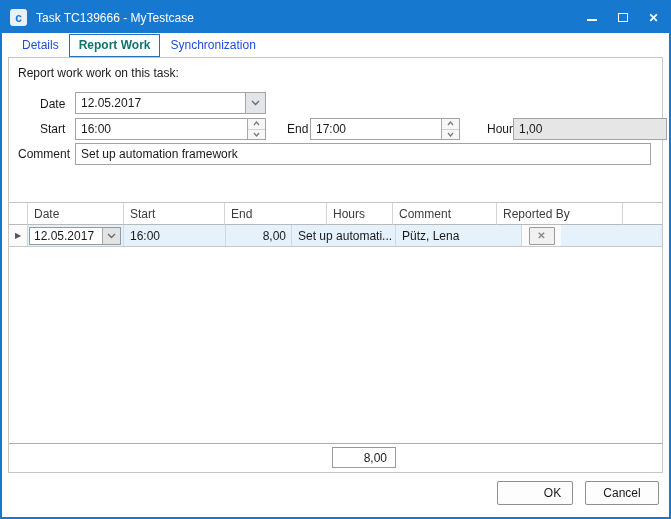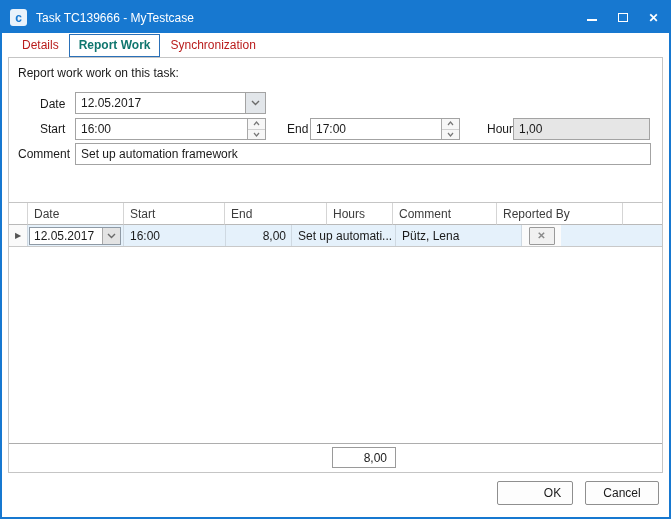--- a/index.html
+++ b/index.html
@@ -15,21 +15,21 @@
   .app-icon{width:17px;height:17px;margin-left:8px;background:#e9f2fb;border-radius:3px;
     display:flex;align-items:center;justify-content:center;color:#1778d0;font-weight:bold;font-size:12px;line-height:1;}
   .win-title{color:#fff;margin-left:9px;flex:1;white-space:nowrap;}
   .tb-buttons{display:flex;height:31px;}
   .tb-btn{width:31px;height:31px;display:flex;align-items:center;justify-content:center;cursor:default;}
   .min-glyph{width:10px;height:2px;background:#fff;margin-top:4px;}
   .max-glyph{width:10px;height:9px;border:1.5px solid #fff;}
   .close-glyph{color:#fff;font-size:12px;font-weight:bold;line-height:1;}
   
   .tabstrip{position:absolute;left:10px;top:33px;height:22px;display:flex;align-items:flex-end;}
-  .tab{padding:3px 9px 4px 9px;color:#b91c1c;cursor:default;border:1px solid transparent;}
+  .tab{padding:3px 9px 4px 9px;color:#1d4ed8;cursor:default;border:1px solid transparent;}
   .tab.active{border:1px solid #2a70b8;color:#0f766e;font-weight:bold;background:#fff;}
   
   .tabpage{position:absolute;left:6px;top:55px;width:655px;height:416px;border:1px solid #c5c5c5;background:#fff;}
   .heading{position:absolute;left:9px;top:8px;}
   .flabel{position:absolute;color:#1a1a1a;}
   .field{position:absolute;height:22px;border:1px solid #a3a3a3;background:#fff;display:flex;align-items:stretch;}
   .field input{flex:1;min-width:0;border:none;outline:none;background:transparent;
     font-family:"Liberation Sans",sans-serif;font-size:12px;padding:0 0 0 5px;color:#1a1a1a;}
   .field.readonly{background:#e6e6e6;}
   .dd-btn{width:20px;background:#e2e6ea;border-left:1px solid #a3a3a3;display:flex;align-items:center;justify-content:center;}
@@ -139,21 +139,21 @@
         </div>
         <div class="spin-half">
           <svg width="7" height="5" viewBox="0 0 7 5">
               <polyline points="1,1 3.5,4 6,1" fill="none" stroke="#777" stroke-width="1.2"></polyline>
             </svg>
         </div>
       </div>
     </div>
 
     <div class="flabel" style="left:478px;top:64px;">Hours</div>
-    <div class="field readonly" style="left:504px;top:60px;width:137px;">
+    <div class="field readonly" style="left:504px;top:60px;width:154px;">
       <input readonly="" value="1,00" style="">
     </div>
 
     <div class="flabel" style="left:9px;top:89px;">Comment</div>
     <div class="field" style="left:66px;top:85px;width:576px;">
       <input value="Set up automation framework" style="">
     </div>
 
     <div class="addwork-btn">
       <span>Add Work</span>

